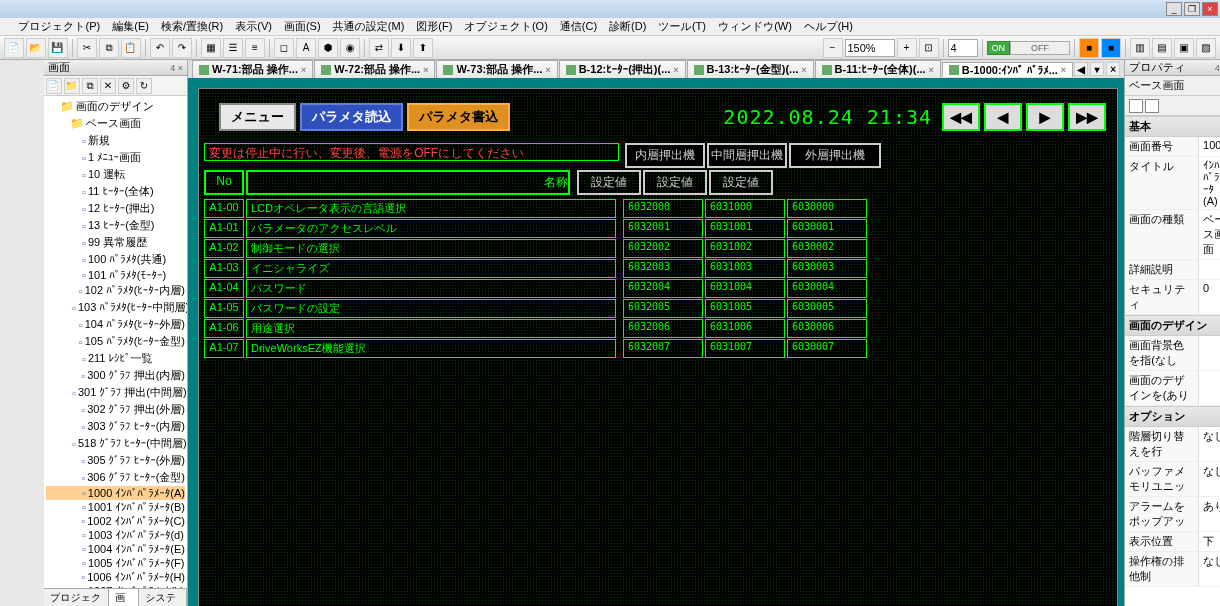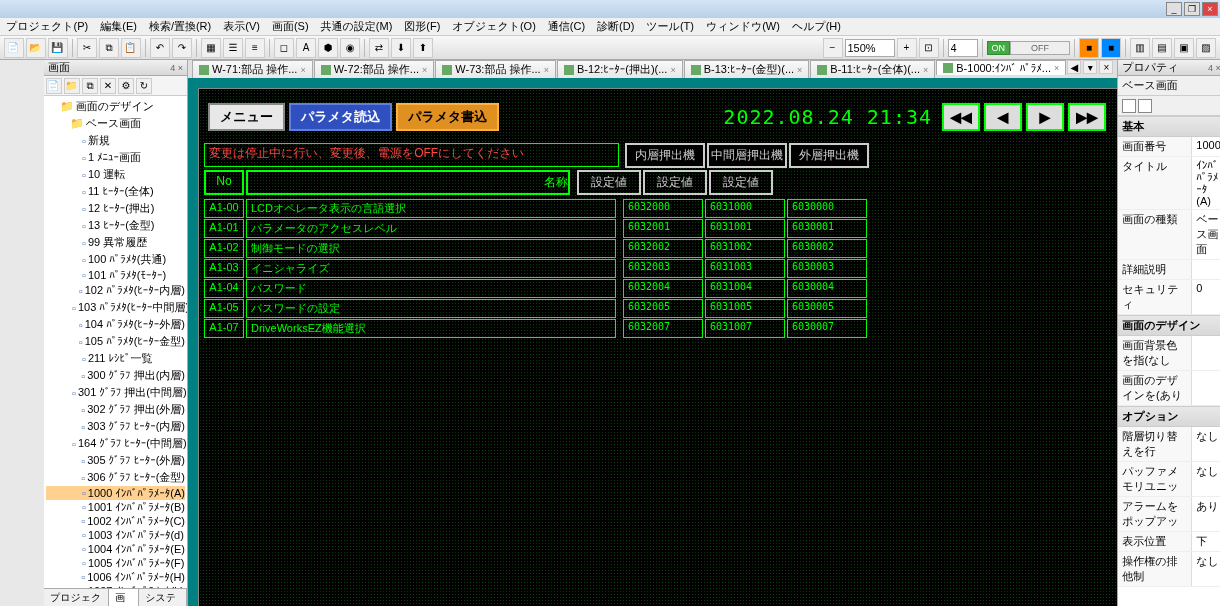--- a/index.html
+++ b/index.html
@@ -4,21 +4,21 @@
 <style>
 * { margin: 0; padding: 0; box-sizing: border-box; font-family: "MS PGothic", sans-serif; font-size: 11px; }
 body { width: 1220px; height: 606px; background: #e8e8e8; overflow: hidden; display: flex; flex-direction: column; }
 
 
 .titlebar { height: 18px; background: linear-gradient(#d5e5f5, #b8d0e8); display: flex; align-items: center; justify-content: space-between; padding: 0 2px; }
 .titlebar-right { display: flex; gap: 2px; }
 .win-btn { width: 16px; height: 14px; background: #e0e0e0; border: 1px solid #888; font-size: 9px; text-align: center; line-height: 12px; cursor: pointer; }
 
 
-.menubar { height: 18px; background: #f0f0f0; display: flex; align-items: center; padding-left: 0; border-bottom: 1px solid #ccc; }
+.menubar { height: 18px; background: #f0f0f0; display: flex; align-items: center; padding-left: 12px; border-bottom: 1px solid #ccc; }
 .menubar span { padding: 2px 6px; cursor: pointer; }
 
 
 .toolbar { height: 24px; background: linear-gradient(#f8f8f8, #e0e0e0); border-bottom: 1px solid #aaa; display: flex; align-items: center; padding: 0 4px; gap: 2px; }
 .tb-btn { width: 20px; height: 20px; background: #f0f0f0; border: 1px solid #ccc; cursor: pointer; display: flex; align-items: center; justify-content: center; font-size: 10px; }
 .tb-sep { width: 1px; height: 18px; background: #bbb; margin: 0 2px; }
 .tb-input { width: 50px; height: 18px; border: 1px solid #aaa; padding: 0 2px; }
 .tb-spacer { flex: 1; }
 .tb-onoff { display: flex; }
 .tb-on { background: #4a4; color: #fff; padding: 1px 4px; font-size: 9px; border: 1px solid #383; }
@@ -40,51 +40,51 @@
 .tree-node .folder { color: #d4a040; margin-right: 2px; }
 .tree-node .page { color: #6080c0; margin-right: 2px; }
 .tree-indent1 { padding-left: 14px; }
 .tree-indent2 { padding-left: 26px; }
 .bottom-tabs { height: 18px; background: #e8e8e8; border-top: 1px solid #aaa; display: flex; }
 .bottom-tab { padding: 2px 6px; border-right: 1px solid #aaa; font-size: 10px; cursor: pointer; background: #f0f0f0; }
 .bottom-tab.active { background: #fff; }
 
 
 .center { flex: 1; display: flex; flex-direction: column; background: #008080; }
-.doc-tabs { height: 18px; background: #e0e0e0; display: flex; align-items: flex-start; padding-left: 4px; overflow: hidden; }
+.doc-tabs { height: 18px; background: #e0e0e0; display: flex; align-items: center; padding-left: 4px; overflow: hidden; font-weight: bold; }
 .doc-tab { background: linear-gradient(#f8f8f8, #e8e8e8); border: 1px solid #aaa; border-bottom: none; padding: 1px 6px; margin-right: 1px; font-size: 10px; cursor: pointer; display: flex; align-items: center; gap: 3px; white-space: nowrap; }
 .doc-tab.active { background: #fff; }
 .doc-tab .x { color: #888; font-size: 9px; }
 .doc-tab .icon { width: 10px; height: 10px; background: #6a6; }
 .doc-tabs-right { margin-left: auto; display: flex; gap: 2px; padding-right: 4px; }
 
 .canvas-wrap { flex: 1; position: relative; overflow: auto; }
 .canvas { position: absolute; left: 10px; top: 10px; width: 920px; height: 540px; background: #000; 
   background-image: radial-gradient(#0a3a0a 0.5px, transparent 0.5px);
   background-size: 3px 3px;
   border: 1px solid #888; }
 
 
-.hmi-top { position: absolute; top: 10px; left: 9px; right: 5px; height: 35px; display: flex; align-items: center; }
+.hmi-top { position: absolute; top: 10px; left: 20px; right: 5px; height: 35px; display: flex; align-items: center; }
 .hmi-btn { height: 28px; border: 2px solid #0f0; background: #222; color: #fff; padding: 0 10px; margin-right: 4px; font-size: 13px; cursor: pointer; display: flex; align-items: center; font-weight: bold; }
 .hmi-btn.menu { background: #e8e8e8; color: #000; border: 2px solid #888; }
 .hmi-btn.read { background: #3050c0; color: #fff; border: 2px solid #6080e0; }
 .hmi-btn.write { background: #e09020; color: #000; border: 2px solid #ffb040; }
 .hmi-datetime { margin-left: auto; color: #0f0; font-size: 20px; font-family: monospace; letter-spacing: 1px; margin-right: 10px; }
 .hmi-nav { display: flex; gap: 4px; margin-right: 6px; }
 .hmi-nav-btn { width: 38px; height: 28px; background: #ddd; border: 2px solid #0f0; color: #000; font-size: 14px; text-align: center; line-height: 24px; cursor: pointer; font-weight: bold; }
 
-.hmi-warning { position: absolute; top: 54px; left: 5px; width: 415px; height: 24px; border: 1px solid #0f0; color: #f44; padding: 1px 4px; font-size: 12px; }
+.hmi-warning { position: absolute; top: 54px; left: 5px; width: 415px; height: 18px; border: 1px solid #0f0; color: #f44; padding: 1px 4px; font-size: 12px; }
 
 .hmi-grid { position: absolute; top: 54px; left: 5px; right: 5px; }
 .grid-headers { display: flex; }
 .grid-h { border: 2px solid #ccc; background: #000; color: #ccc; text-align: center; padding: 2px 0; font-size: 12px; margin-left: 2px; }
 .grid-h.inner { width: 80px; margin-left: 7px; }
 .grid-h.mid { width: 80px; }
-.grid-h.outer { width: 80px; }
+.grid-h.outer { width: 92px; }
 
 .grid-row2 { display: flex; margin-top: 2px; }
 .grid-no { width: 40px; border: 2px solid #0f0; color: #0f0; text-align: center; padding: 2px 0; font-size: 12px; }
 .grid-name { width: 324px; border: 2px solid #0f0; color: #0f0; text-align: right; padding: 2px 0; font-size: 12px; margin-left: 2px; }
 .grid-set { width: 64px; border: 2px solid #ccc; color: #ccc; text-align: center; padding: 2px 0; font-size: 12px; margin-left: 7px; }
 .grid-set + .grid-set { margin-left: 2px; }
 
 .grid-data { margin-top: 4px; }
 .data-row { display: flex; margin-bottom: 1px; }
 .cell-no { width: 40px; border: 1px solid #0f0; color: #0f0; text-align: center; padding: 1px 0; font-size: 11px; }
@@ -293,21 +293,21 @@
           <span>302 ｸﾞﾗﾌ 押出(外層)</span>
         </div>
         <div class="tree-node tree-indent2">
           <span class="exp"></span>
           <span class="page">▫</span>
           <span>303 ｸﾞﾗﾌ ﾋｰﾀｰ(内層)</span>
         </div>
         <div class="tree-node tree-indent2">
           <span class="exp"></span>
           <span class="page">▫</span>
-          <span>164 ｸﾞﾗﾌ ﾋｰﾀｰ(中間層)</span>
+          <span>518 ｸﾞﾗﾌ ﾋｰﾀｰ(中間層)</span>
         </div>
         <div class="tree-node tree-indent2">
           <span class="exp"></span>
           <span class="page">▫</span>
           <span>305 ｸﾞﾗﾌ ﾋｰﾀｰ(外層)</span>
         </div>
         <div class="tree-node tree-indent2">
           <span class="exp"></span>
           <span class="page">▫</span>
           <span>306 ｸﾞﾗﾌ ﾋｰﾀｰ(金型)</span>
@@ -470,20 +470,27 @@
     <div class="cell-val">6030004</div>
               </div>
               <div class="data-row">
                 <div class="cell-no">A1-05</div>
     <div class="cell-name">パスワードの設定</div>
     <div class="cell-val">6032005</div>
     <div class="cell-val">6031005</div>
     <div class="cell-val">6030005</div>
               </div>
               <div class="data-row">
+                <div class="cell-no">A1-06</div>
+    <div class="cell-name">用途選択</div>
+    <div class="cell-val">6032006</div>
+    <div class="cell-val">6031006</div>
+    <div class="cell-val">6030006</div>
+              </div>
+              <div class="data-row">
                 <div class="cell-no">A1-07</div>
     <div class="cell-name">DriveWorksEZ機能選択</div>
     <div class="cell-val">6032007</div>
     <div class="cell-val">6031007</div>
     <div class="cell-val">6030007</div>
               </div>
             </div>
         </div>
       </div>
     </div>

